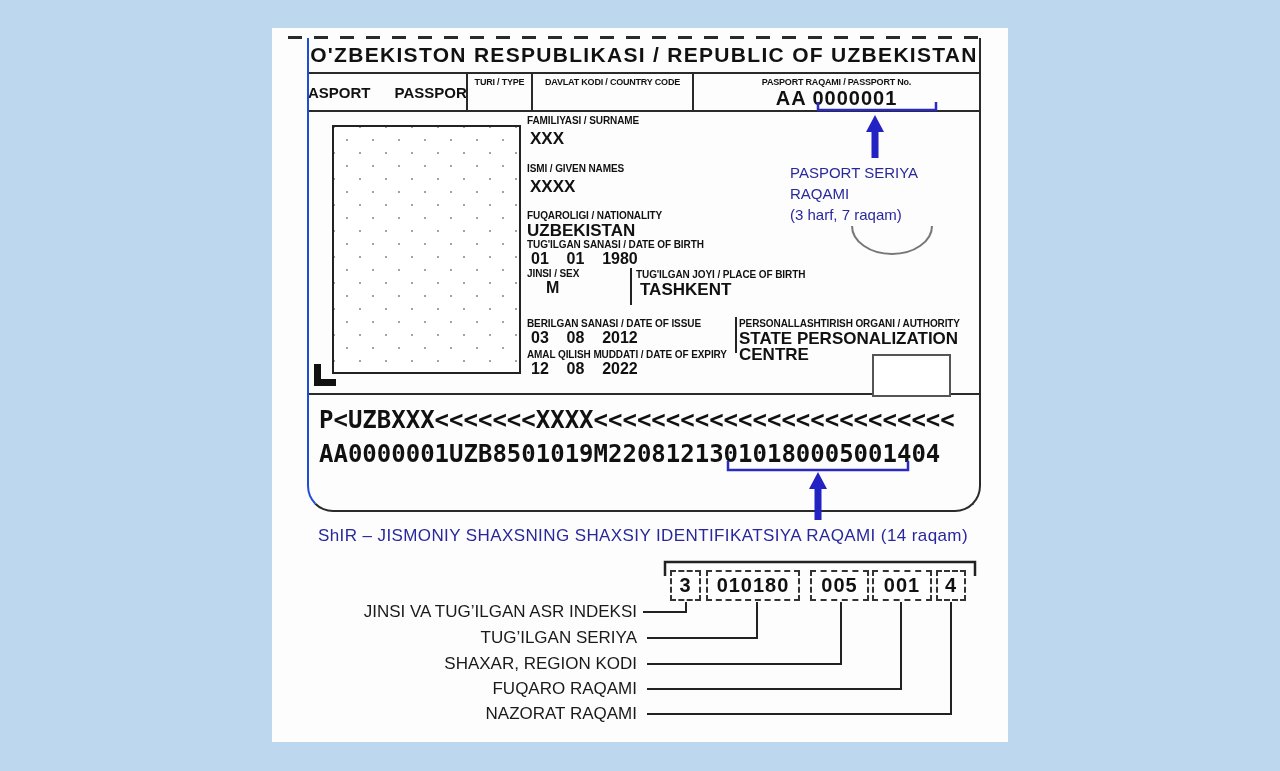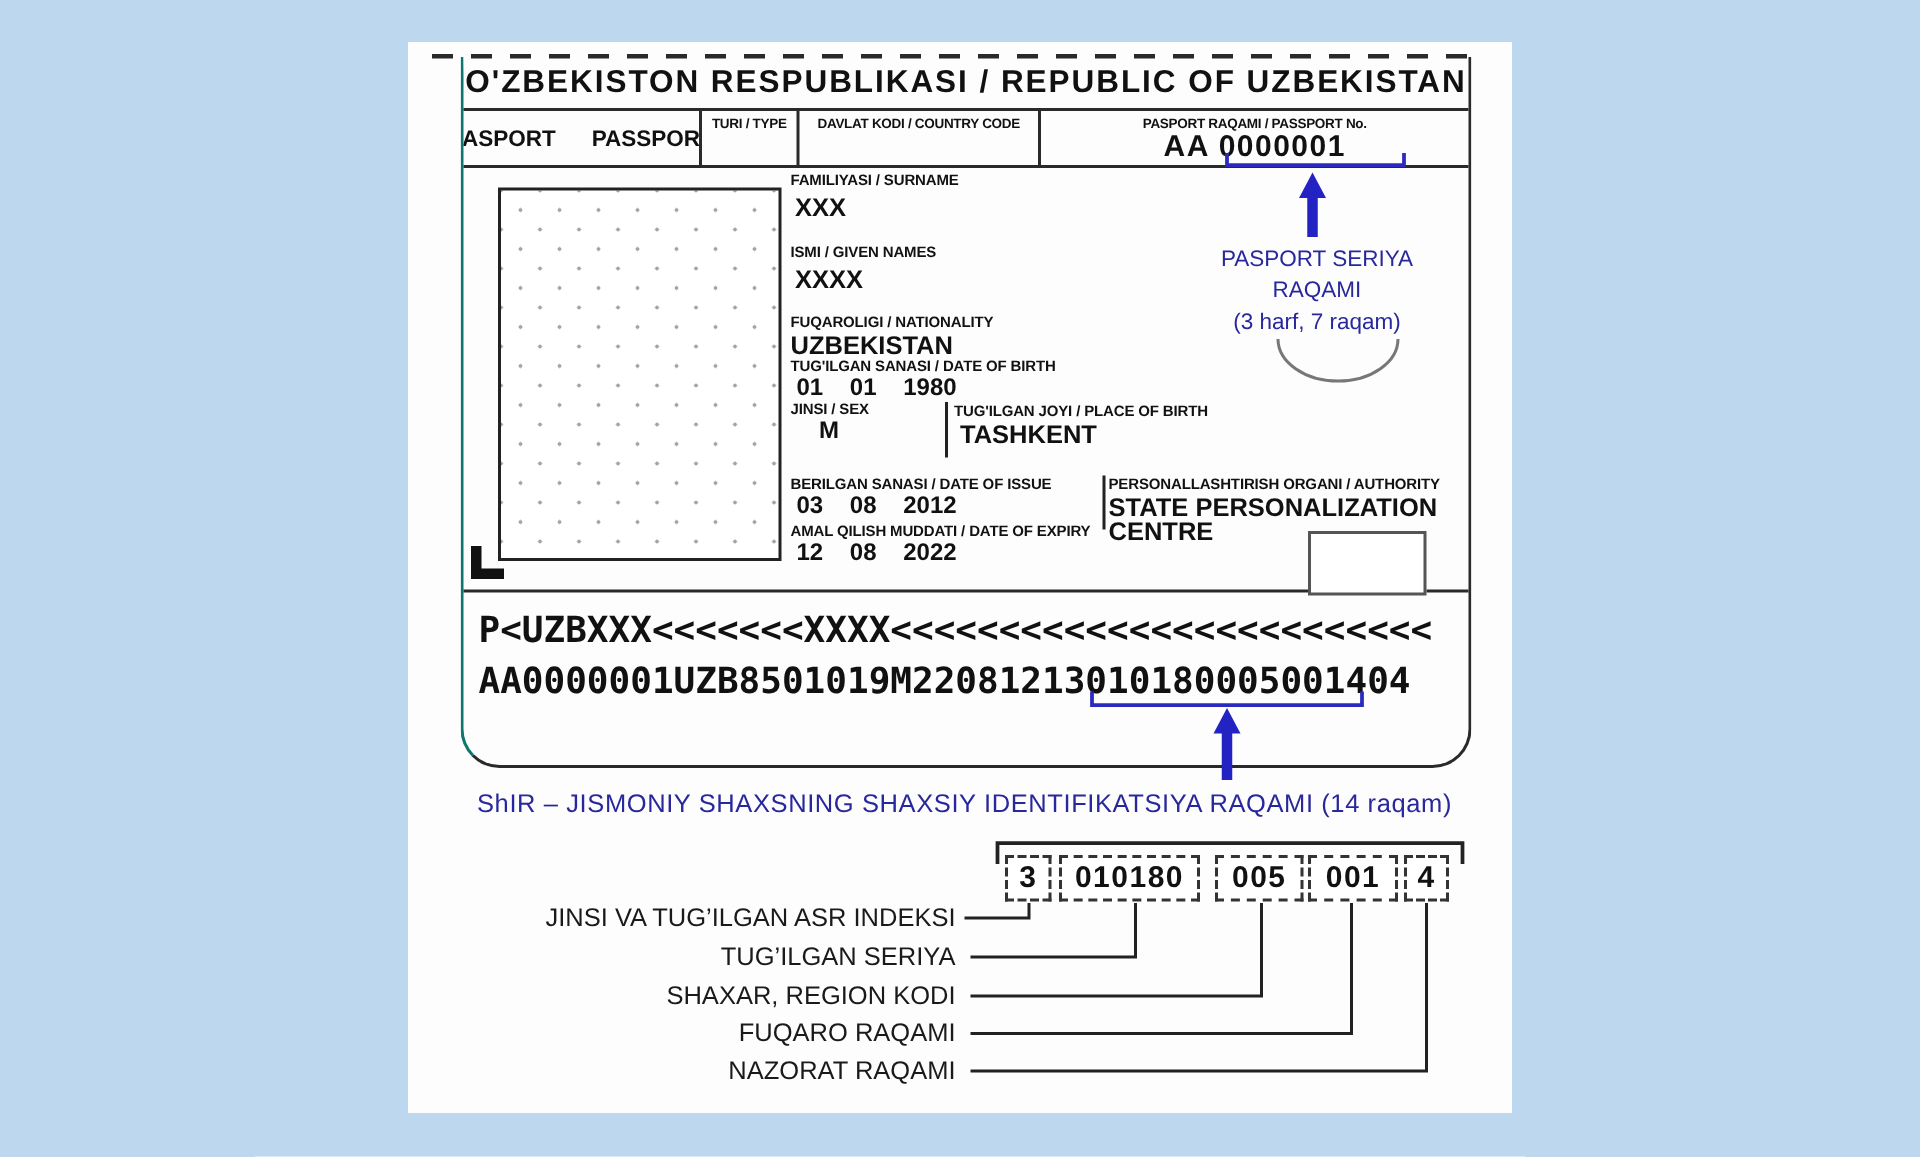--- a/index.html
+++ b/index.html
@@ -1,21 +1,21 @@
 <!DOCTYPE html>
 <html><head>
 <meta charset="utf-8">
 <style>
   html,body{margin:0;padding:0;}
   .stage{position:relative;width:1280px;height:771px;background:#bdd7ee;font-family:"Liberation Sans",sans-serif;overflow:hidden;}
   .panel{position:absolute;left:272px;top:28px;width:736px;height:714px;background:#fdfdfd;}
   .dashline{position:absolute;left:16px;top:8px;width:702px;height:3px;
     background:repeating-linear-gradient(90deg,#2a2a2a 0 14px,transparent 14px 26px);}
   .card{position:absolute;left:35px;top:10px;width:670px;height:472px;
-    border-left:2px solid #0f766e;border-right:2px solid #2a2a2a;border-bottom:2px solid #2a2a2a;
+    border-left:2px solid #1d4ed8;border-right:2px solid #2a2a2a;border-bottom:2px solid #2a2a2a;
     border-radius:0 0 26px 26px;box-sizing:content-box;}
   .title-row{position:absolute;left:0;top:0;width:100%;height:34px;border-bottom:2px solid #2a2a2a;
     display:flex;align-items:center;justify-content:center;font-weight:bold;font-size:21px;
     letter-spacing:1.3px;color:#111;white-space:nowrap;}
   .header-row{position:absolute;left:0;top:36px;width:100%;height:36px;border-bottom:2px solid #2a2a2a;display:flex;}
   .hcol{box-sizing:border-box;display:flex;flex-direction:column;align-items:center;overflow:hidden;}
   .hdiv{border-right:2px solid #2a2a2a;gap:32px;}
   .hcol1{width:159px;flex-direction:row;justify-content:center;align-items:center;gap:24px;
     font-weight:bold;font-size:15px;color:#111;}
   .hcol2{width:65px;}
@@ -30,21 +30,21 @@
   .corner-l{position:absolute;left:5px;top:326px;width:15px;height:15px;
     border-left:7px solid #111;border-bottom:7px solid #111;}
   .f-label{position:absolute;font-size:10px;font-weight:bold;color:#111;letter-spacing:-0.1px;white-space:nowrap;}
   .f-value{position:absolute;font-weight:bold;color:#111;font-size:16px;white-space:nowrap;}
   .f-value-lg{font-size:17px;}
   .vdiv{position:absolute;width:0;border-left:2px solid #222;}
   .sigbox{position:absolute;left:563px;top:316px;width:75px;height:39px;background:#fff;border:2px solid #555;z-index:2;}
   .sep{position:absolute;left:0;top:355px;width:100%;border-top:2px solid #2a2a2a;}
   .mrz{position:absolute;left:10px;font-family:"DejaVu Sans Mono",monospace;font-weight:bold;
     font-size:24px;color:#111;white-space:nowrap;letter-spacing:0;}
-  .ann-seriya{position:absolute;left:790px;top:162px;width:176px;text-align:center;
+  .ann-seriya{position:absolute;left:790px;top:162px;width:176px;
     color:#28289c;font-size:15px;line-height:21px;white-space:nowrap;}
   .ann-shir{position:absolute;left:280px;top:526px;width:726px;text-align:center;
     color:#28289c;font-size:17px;letter-spacing:0.4px;white-space:nowrap;}
   .pbox{position:absolute;top:570px;height:31px;border:2.5px dashed #333;box-sizing:border-box;
     display:flex;align-items:center;justify-content:center;font-weight:bold;font-size:20px;
     color:#111;letter-spacing:1px;background:#fff;}
   .blabel{position:absolute;right:643px;text-align:right;white-space:nowrap;
     font-size:17px;color:#1a1a1a;line-height:20px;}
   .overlay{position:absolute;left:0;top:0;width:1280px;height:771px;pointer-events:none;}
 </style>

